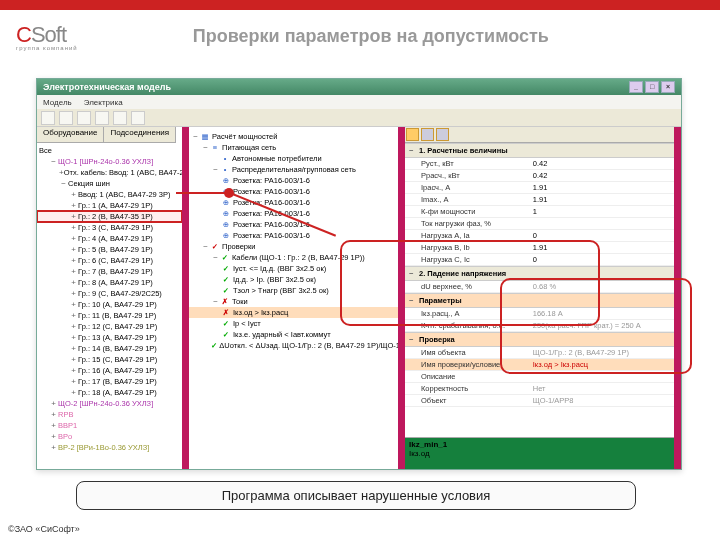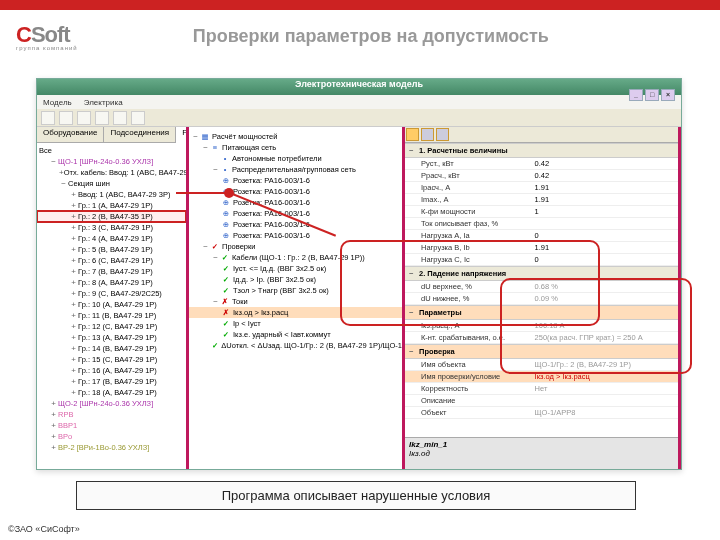--- a/index.html
+++ b/index.html
@@ -1,33 +1,33 @@
 <!DOCTYPE html>
 <html><head>
 <meta charset="utf-8">
 <style>
   * { box-sizing: border-box; margin: 0; padding: 0; font-family: Tahoma, Verdana, sans-serif; }
   body { width: 720px; height: 540px; background: #fff; position: relative; overflow: hidden; }
   .topbar { height: 10px; background: #c22; }
   .header { height: 52px; display: flex; align-items: center; padding: 0 16px; }
   .logo { display: flex; flex-direction: column; align-items: flex-start; }
-  .logo-main { font-size: 22px; font-weight: bold; letter-spacing: -1px; }
+  .logo-main { font-size: 22px; font-weight: normal; letter-spacing: -1px; }
   .logo-main .c { color: #c22; }
   .logo-main .soft { color: #888; }
   .logo-sub { font-size: 6px; color: #888; letter-spacing: 1px; margin-top: -3px; }
   .title { flex: 1; text-align: center; color: #999; font-size: 18px; font-weight: bold; margin-right: 40px; }
   .app { position: absolute; left: 36px; top: 78px; width: 646px; height: 392px; border: 1px solid #7a9; background: #efefef; box-shadow: 0 2px 6px rgba(0,0,0,.15); font-size: 8px; }
-  .app-titlebar { height: 16px; background: linear-gradient(#6a8, #486); color: #fff; display: flex; align-items: center; padding: 0 6px; font-size: 9px; font-weight: bold; flex-direction: column; }
+  .app-titlebar { height: 16px; background: linear-gradient(#6a8, #486); color: #fff; display: flex; align-items: center; padding: 0 6px; font-size: 9px; font-weight: bold; }
   .app-titlebar .wbtns { margin-left: auto; display: flex; gap: 2px; }
   .wbtn { width: 14px; height: 12px; background: #dce; border: 1px solid #9ab; font-size: 7px; text-align: center; line-height: 10px; color: #333; }
   .menubar { height: 14px; background: #f4f4f0; display: flex; gap: 12px; padding: 0 6px; align-items: center; color: #333; }
   .toolbar { height: 18px; background: #ece9d8; border-bottom: 1px solid #ccc; display: flex; gap: 4px; align-items: center; padding: 0 4px; }
   .tbtn { width: 14px; height: 14px; background: #f7f7f2; border: 1px solid #ccc; }
   .panes { display: flex; height: calc(100% - 48px); background: #fff; }
-  .pane { border-right: 3px solid #be185d; background: #fff; overflow: hidden; position: relative; }
+  .pane { border-right: 7px solid #be185d; background: #fff; overflow: hidden; position: relative; }
   .pane.left { width: 152px; }
   .pane.mid { width: 216px; }
   .pane.right { flex: 1; display: flex; flex-direction: column; }
   .tabs { height: 16px; display: flex; background: #ece9d8; border-bottom: 1px solid #aaa; font-size: 8px; }
   .tab { padding: 1px 6px; border-right: 1px solid #aaa; background: #ece9d8; }
   .tab.active { background: #fff; border-bottom: 1px solid #fff; margin-bottom: -1px; }
   .tree { padding: 2px 0; font-size: 7.5px; line-height: 11px; color: #000; overflow: hidden; }
   .tree .row { display: flex; align-items: center; white-space: nowrap; }
   .row .exp { width: 9px; text-align: center; color: #666; font-size: 8px; }
   .row .ic { width: 10px; height: 8px; margin-right: 2px; display: inline-flex; align-items: center; justify-content: center; }
@@ -43,26 +43,26 @@
   .rtbtn.p { background:#ccd; }
   .props { flex: 1; font-size: 7.5px; line-height: 11px; overflow: hidden; }
   .props .sec { background: #ece9d8; font-weight: bold; padding: 1px 4px; border-top:1px solid #ccc; border-bottom:1px solid #ccc; display:flex; }
   .props .sec .exp { width: 10px; color:#666; }
   .props .prow { display: flex; border-bottom: 1px solid #eee; }
   .prow .k { width: 46%; padding: 0 4px 0 16px; color: #333; overflow:hidden; white-space:nowrap; }
   .prow .v { flex: 1; padding: 0 4px; color: #000; overflow:hidden; white-space:nowrap; }
   .prow.grey .v { color: #999; }
   .prow.hl { background: #fdb; }
   .prow.hl .v { color: #c00; }
-  .grid-footer { height: 32px; background: #e5e5e5; border-top:1px solid #aaa; padding: 2px 4px; font-size:8px;font-style:italic; }
+  .grid-footer { height: 32px; background: #15803d; border-top:1px solid #aaa; padding: 2px 4px; font-size:8px; }
   .grid-footer .fk { font-weight: bold; }
   .callout-red { position: absolute; border: 2.5px solid #c22; border-radius: 10px; pointer-events: none; }
   .dot { position: absolute; width: 10px; height: 10px; background: #c22; border-radius: 50%; }
   .conn { position: absolute; height: 2px; background: #c22; }
-  .caption { position: absolute; left: 76px; bottom: 30px; width: 560px; background: #fafafa; border: 1.5px solid #333; border-radius: 0; padding: 6px 12px; text-align: center; font-size: 13px; color: #222; }
+  .caption { position: absolute; left: 76px; bottom: 30px; width: 560px; background: #fafafa; border: 1.5px solid #333; border-radius: 8px; padding: 6px 12px; text-align: center; font-size: 13px; color: #222; }
   .copy { position: absolute; left: 8px; bottom: 6px; font-size: 9px; color: #333; }
   .link-purple { color: #a3a; text-align: center; }
   .link-pink { color: #d6a; }
   .link-olive { color: #993; }
 </style>
 </head>
 <body>
 
 <div class="topbar"></div>
 <div class="header">
@@ -334,21 +334,21 @@
           </div>
         <div class="prow">
             <span class="k">Imax., А</span>
             <span class="v">1.91</span>
           </div>
         <div class="prow">
             <span class="k">К-фи мощности</span>
             <span class="v">1</span>
           </div>
         <div class="prow grey">
-            <span class="k">Ток описывает фаз, %</span>
+            <span class="k">Ток нагрузки фаз, %</span>
             <span class="v"></span>
           </div>
         <div class="prow">
             <span class="k">Нагрузка A, Ia</span>
             <span class="v">0</span>
           </div>
         <div class="prow">
             <span class="k">Нагрузка B, Ib</span>
             <span class="v">1.91</span>
           </div>
@@ -356,24 +356,20 @@
             <span class="k">Нагрузка C, Ic</span>
             <span class="v">0</span>
           </div>
         <div class="sec">
             <span class="exp">−</span>
             <span>2. Падение напряжения</span>
           </div>
         <div class="prow grey">
             <span class="k">dU верхнее, %</span>
             <span class="v">0.68 %</span>
-          </div>
-        <div class="prow grey">
-            <span class="k">dU нижнее, %</span>
-            <span class="v">0.09 %</span>
           </div>
         <div class="sec" style="background:#fdb;">
             <span class="exp">−</span>
             <span>Параметры</span>
           </div>
         <div class="prow grey">
             <span class="k">Iкз.расц., А</span>
             <span class="v">166.18 А</span>
           </div>
         <div class="prow grey">
@@ -386,26 +382,26 @@
           </div>
         <div class="prow grey">
             <span class="k">Имя объекта</span>
             <span class="v">ЩО-1/Гр.: 2 (B, ВА47-29 1P)</span>
           </div>
         <div class="prow hl">
             <span class="k">Имя проверки/условие</span>
             <span class="v">Iкз.од &gt; Iкз.расц</span>
           </div>
         <div class="prow grey">
+            <span class="k">Описание</span>
+            <span class="v"></span>
+          </div>
+        <div class="prow grey">
             <span class="k">Корректность</span>
             <span class="v">Нет</span>
-          </div>
-        <div class="prow grey">
-            <span class="k">Описание</span>
-            <span class="v"></span>
           </div>
         <div class="prow grey">
             <span class="k">Объект</span>
             <span class="v">ЩО-1/АРР8</span>
           </div>
       </div>
       <div class="grid-footer">
         <div class="fk">Ikz_min_1</div>
         <div>Iкз.од</div>
       </div>

